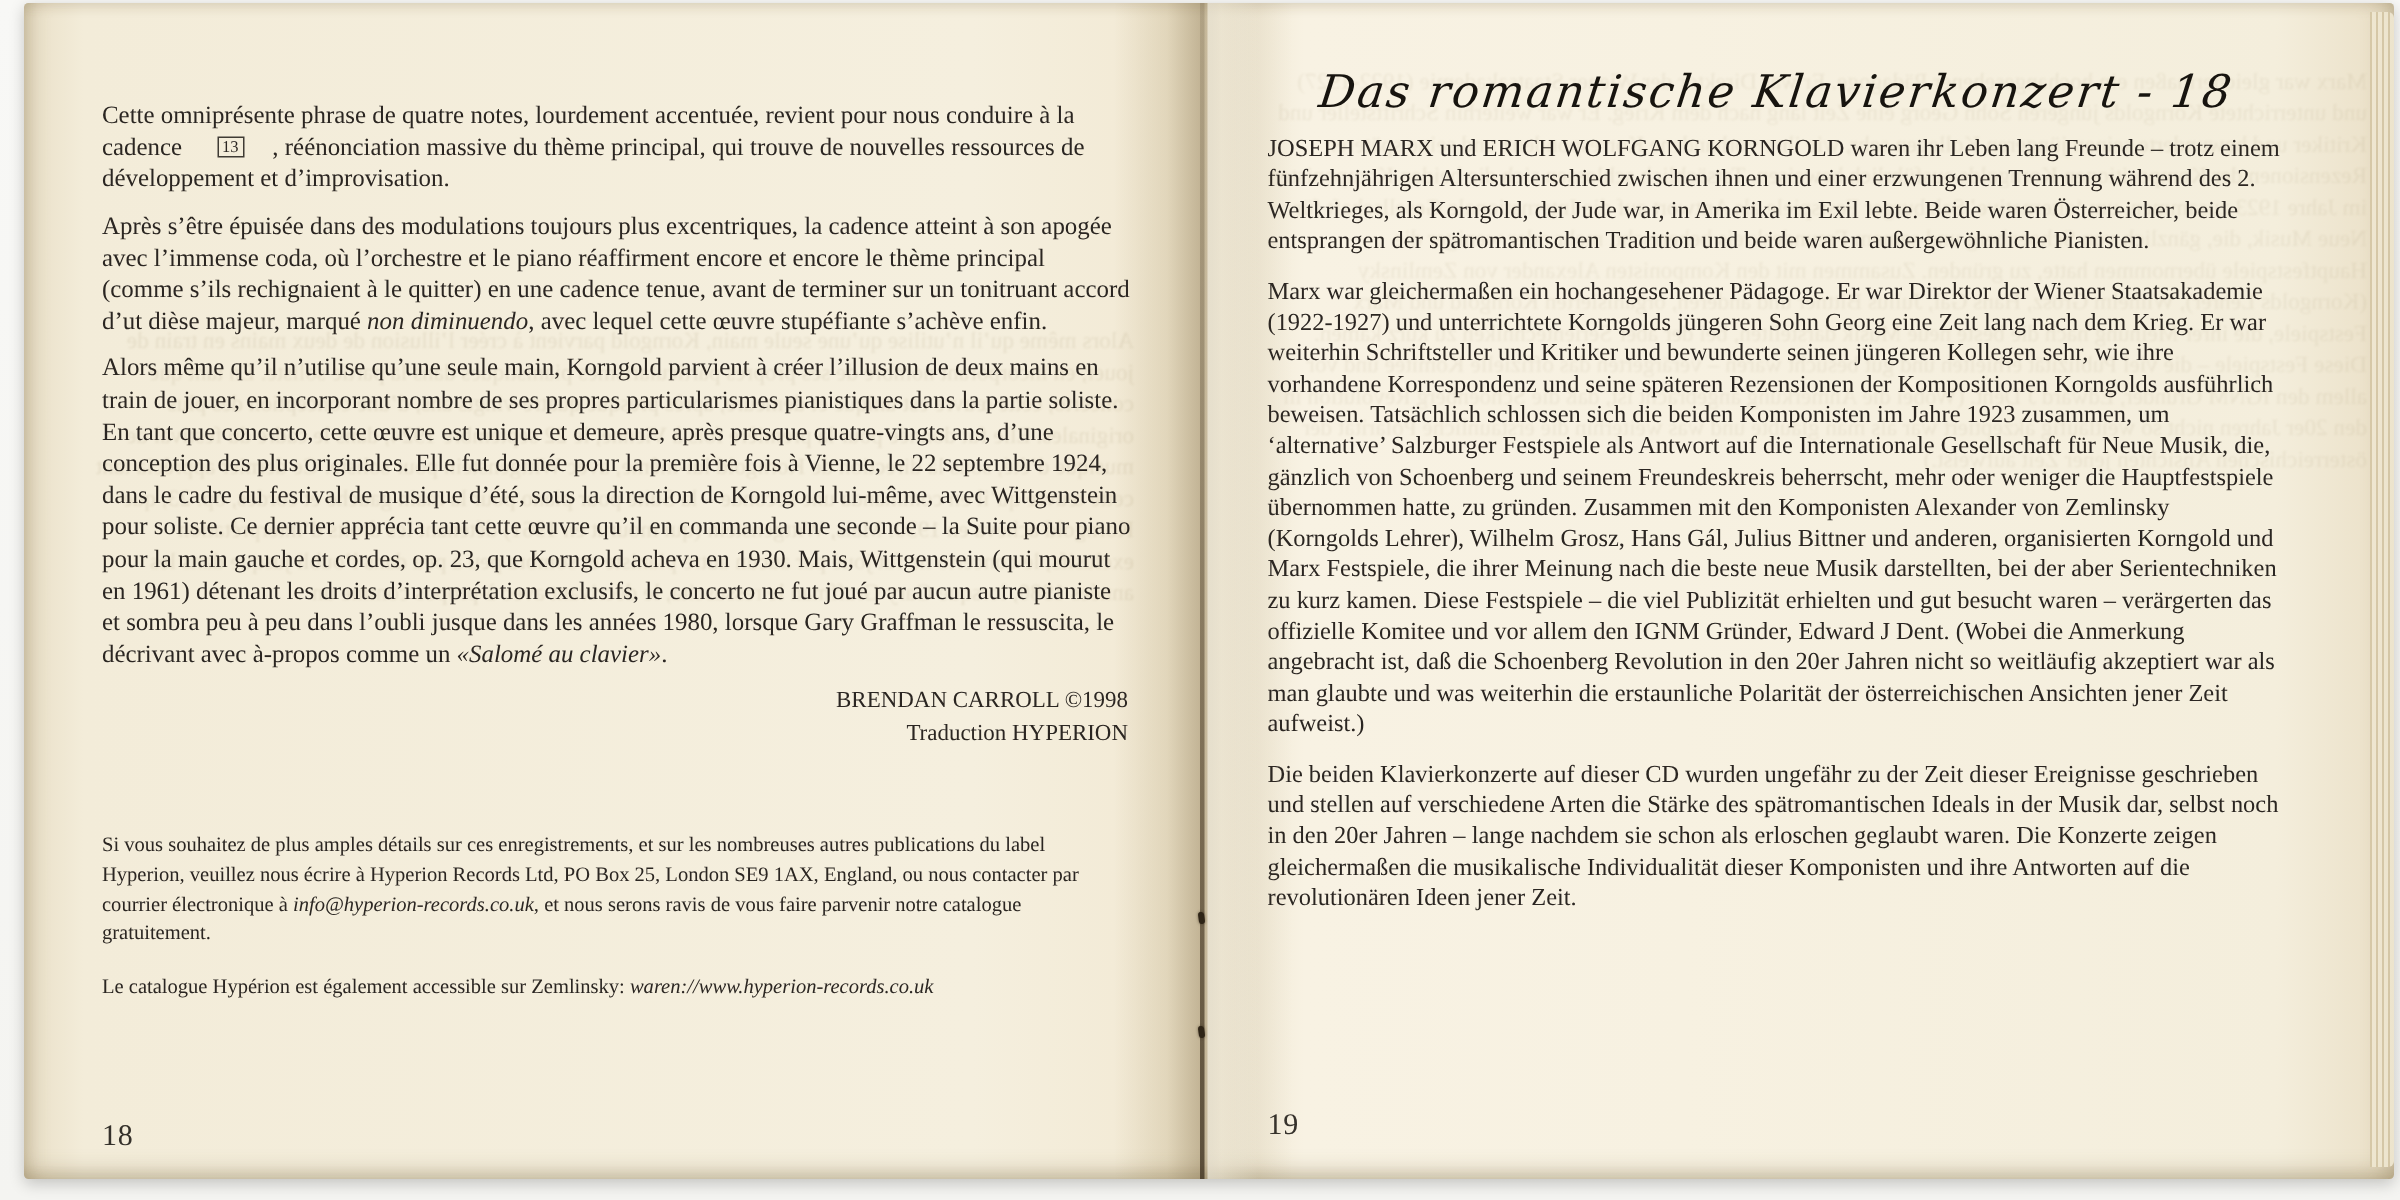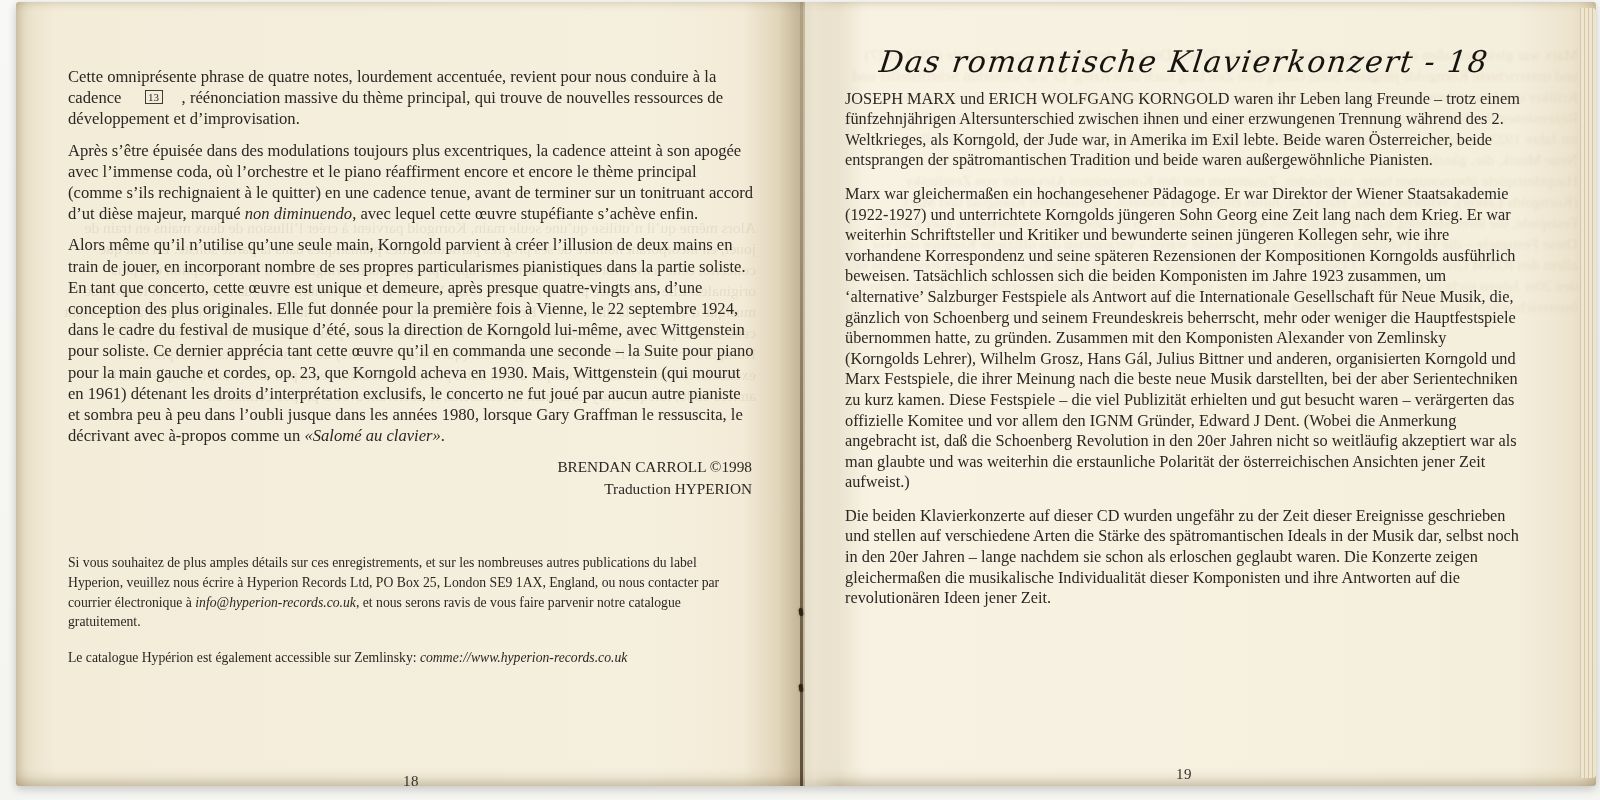--- a/index.html
+++ b/index.html
@@ -79,22 +79,22 @@
   .footnotes { margin-top:54px; font-size:13.7px; line-height:19.6px; }
   .footnotes p { margin:16px 0 9px 0; }
 
   .series-title {
     text-align:center; font-family:"DejaVu Serif",serif; font-style:italic;
     font-size:30px; letter-spacing:1.5px; color:#17140f;
     transform:skewX(-7deg); margin:0 0 16px 0; font-weight:500;
   }
 
   .pagenum {
-    position:absolute; text-align:center; font-family:"Liberation Serif",serif;
-    font-size:15px; color:#35312b; letter-spacing:.5px;margin-top:27px;
+    position:absolute; text-align:left; font-family:"Liberation Serif",serif;
+    font-size:20px; color:#35312b; letter-spacing:.5px;
   }
   .pagenum-left  { left:52px;  top:744px; width:686px; }
   .pagenum-right { left:829px; top:737px; width:678px; }
 </style>
 </head>
 <body>
 
 <div class="scan">
   <div class="paper">
 
@@ -108,21 +108,21 @@
 
       <p><span>Alors même qu’il n’utilise qu’une seule main, Korngold parvient à créer l’illusion de deux mains en train de jouer, en incorporant nombre de ses propres particularismes pianistiques dans la partie soliste. En tant que concerto, cette œuvre est unique et demeure, après presque quatre-vingts ans, d’une conception des plus originales. Elle fut donnée pour la première fois à Vienne, le 22 septembre 1924, dans le cadre du festival de musique d’été, sous la direction de Korngold lui-même, avec Wittgenstein pour soliste. Ce dernier apprécia tant cette œuvre qu’il en commanda une seconde – la Suite pour piano pour la main gauche et cordes, op. 23, que Korngold acheva en 1930. Mais, Wittgenstein (qui mourut en 1961) détenant les droits d’interprétation exclusifs, le concerto ne fut joué par aucun autre pianiste et sombra peu à peu dans l’oubli jusque dans les années 1980, lorsque Gary Graffman le ressuscita, le décrivant avec à-propos comme un </span><span class="it">«Salomé au clavier»</span><span>.</span></p>
 
       <div class="credit">
         <div>BRENDAN CARROLL ©1998</div>
         <div>Traduction HYPERION</div>
       </div>
 
       <div class="footnotes">
         <p><span>Si vous souhaitez de plus amples détails sur ces enregistrements, et sur les nombreuses autres publications du label Hyperion, veuillez nous écrire à Hyperion Records Ltd, PO Box 25, London SE9 1AX, England, ou nous contacter par courrier électronique à </span><span class="it">info@hyperion-records.co.uk</span><span>, et nous serons ravis de vous faire parvenir notre catalogue gratuitement.</span></p>
-        <p><span>Le catalogue Hypérion est également accessible sur Zemlinsky: </span><span class="it">comme://www.hyperion-records.co.uk</span></p>
+        <p><span>Le catalogue Hypérion est également accessible sur Zemlinsky: </span><span class="it">waren://www.hyperion-records.co.uk</span></p>
       </div>
     </div>
 
     <div class="page page-right">
       <div class="series-title">Das romantische Klavierkonzert - 18</div>
       <p>JOSEPH MARX und ERICH WOLFGANG KORNGOLD waren ihr Leben lang Freunde – trotz einem fünfzehnjährigen Altersunterschied zwischen ihnen und einer erzwungenen Trennung während des 2. Weltkrieges, als Korngold, der Jude war, in Amerika im Exil lebte. Beide waren Österreicher, beide entsprangen der spätromantischen Tradition und beide waren außergewöhnliche Pianisten.</p>
       <p>Marx war gleichermaßen ein hochangesehener Pädagoge. Er war Direktor der Wiener Staatsakademie (1922-1927) und unterrichtete Korngolds jüngeren Sohn Georg eine Zeit lang nach dem Krieg. Er war weiterhin Schriftsteller und Kritiker und bewunderte seinen jüngeren Kollegen sehr, wie ihre vorhandene Korrespondenz und seine späteren Rezensionen der Kompositionen Korngolds ausführlich beweisen. Tatsächlich schlossen sich die beiden Komponisten im Jahre 1923 zusammen, um ‘alternative’ Salzburger Festspiele als Antwort auf die Internationale Gesellschaft für Neue Musik, die, gänzlich von Schoenberg und seinem Freundeskreis beherrscht, mehr oder weniger die Hauptfestspiele übernommen hatte, zu gründen. Zusammen mit den Komponisten Alexander von Zemlinsky (Korngolds Lehrer), Wilhelm Grosz, Hans Gál, Julius Bittner und anderen, organisierten Korngold und Marx Festspiele, die ihrer Meinung nach die beste neue Musik darstellten, bei der aber Serientechniken zu kurz kamen. Diese Festspiele – die viel Publizität erhielten und gut besucht waren – verärgerten das offizielle Komitee und vor allem den IGNM Gründer, Edward J Dent. (Wobei die Anmerkung angebracht ist, daß die Schoenberg Revolution in den 20er Jahren nicht so weitläufig akzeptiert war als man glaubte und was weiterhin die erstaunliche Polarität der österreichischen Ansichten jener Zeit aufweist.)</p>
       <p>Die beiden Klavierkonzerte auf dieser CD wurden ungefähr zu der Zeit dieser Ereignisse geschrieben und stellen auf verschiedene Arten die Stärke des spätromantischen Ideals in der Musik dar, selbst noch in den 20er Jahren – lange nachdem sie schon als erloschen geglaubt waren. Die Konzerte zeigen gleichermaßen die musikalische Individualität dieser Komponisten und ihre Antworten auf die revolutionären Ideen jener Zeit.</p>
     </div>
 

